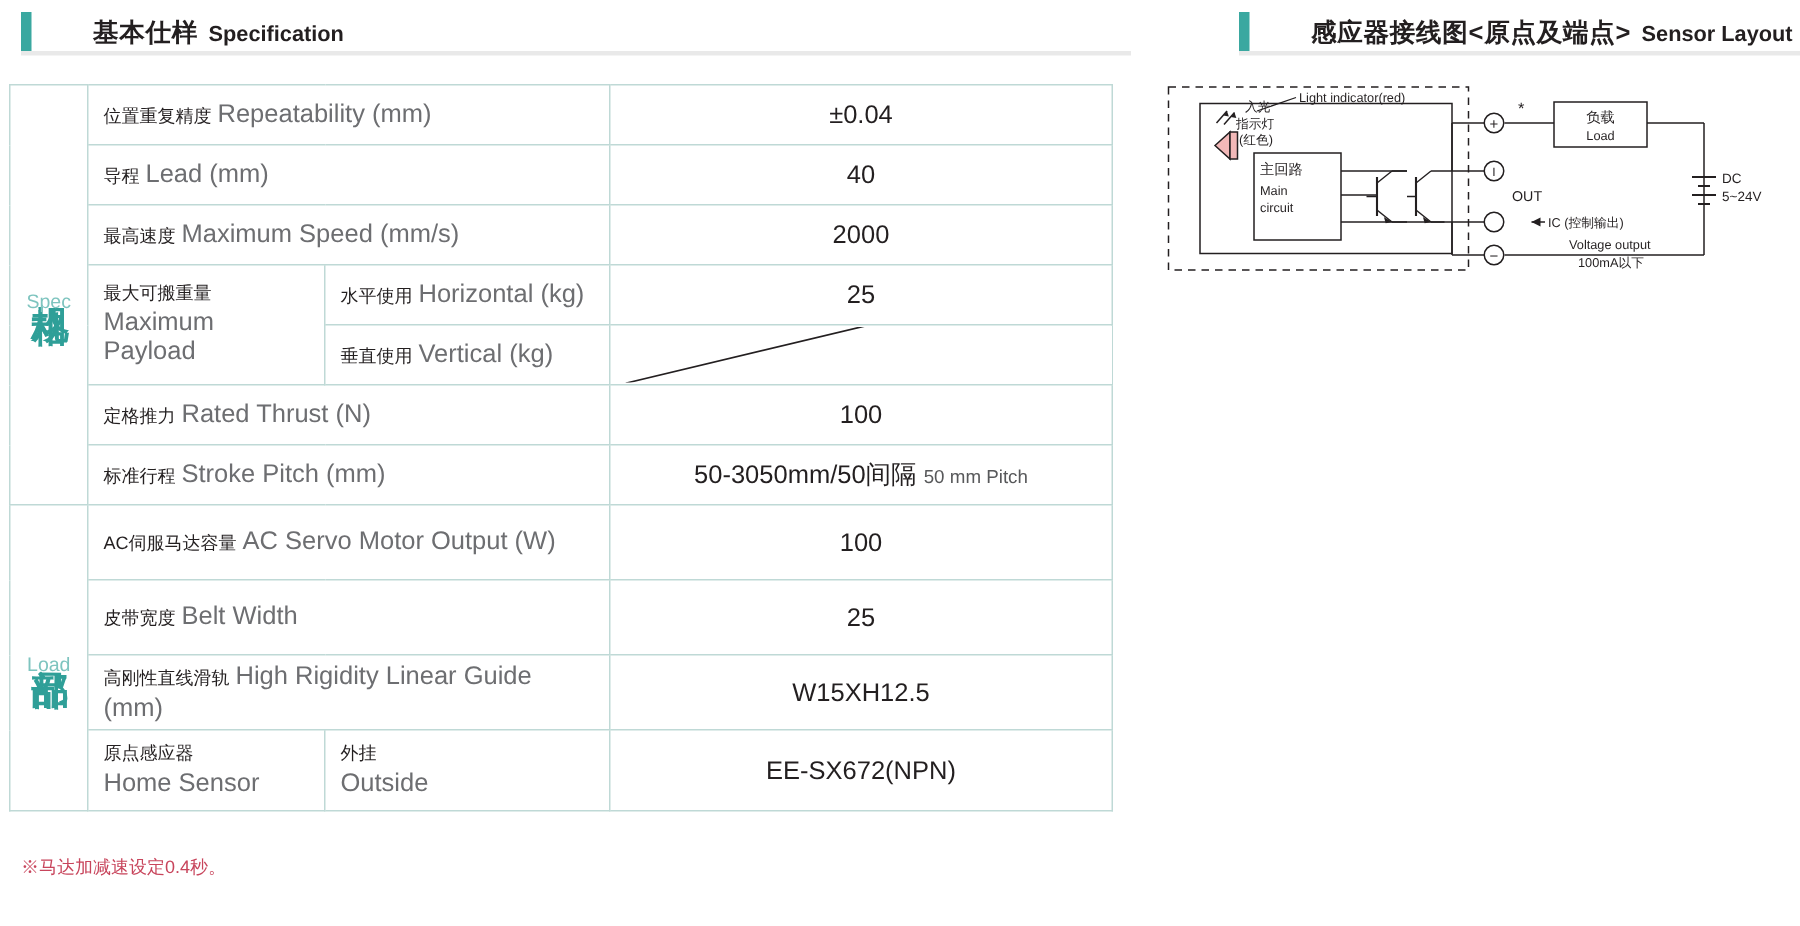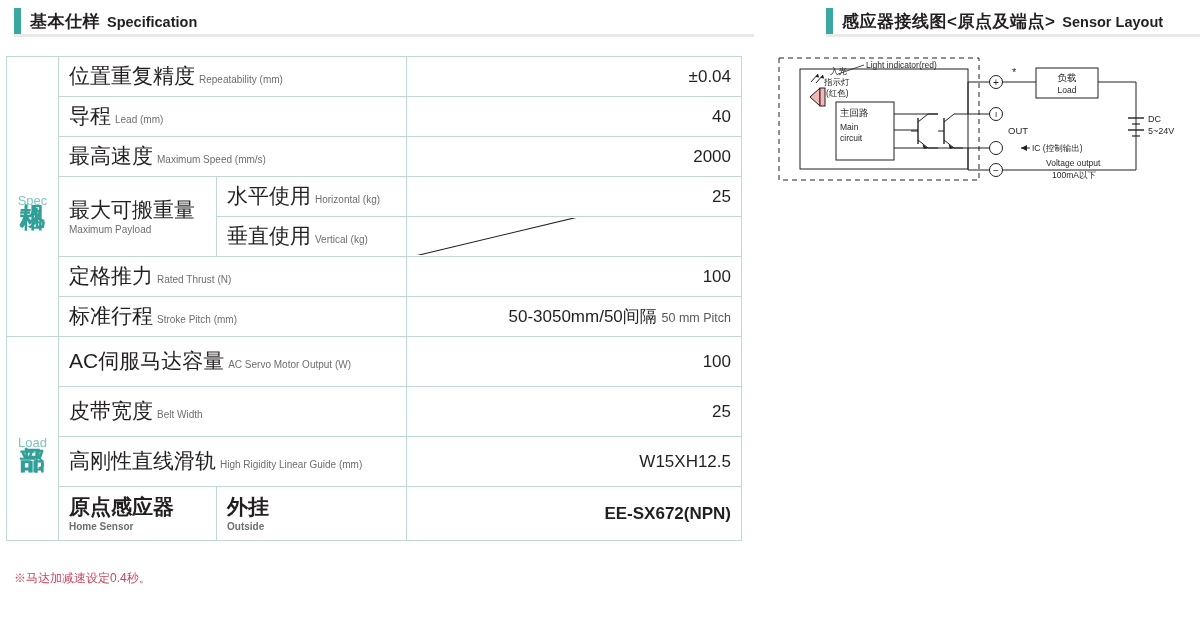--- a/index.html
+++ b/index.html
@@ -20,20 +20,21 @@
     width: 1200px;
     height: 617px;
   }
 
   
   .sec-header {
     position: absolute;
     height: 26px;
     display: flex;
     align-items: center;
+    gap: 32px;
   }
   .sec-header .bar {
     width: 7px;
     height: 26px;
     background: #3aa8a0;
     margin-right: 9px;
     flex: 0 0 auto;
   }
   .sec-header .titles {
     display: flex;
@@ -106,42 +107,42 @@
   }
   .group-en {
     font-size: 13px;
     color: #7ec4bf;
     margin-top: 6px;
   }
   .lbl {
     line-height: 1.15;
   }
   .lbl .cn {
-    font-size: 21px;
+    font-size: 12px;
     color: #231f20;
   }
   .lbl .en {
-    font-size: 10px;
+    font-size: 17px;
     color: #6d6e71;
     margin-left: 4px;
   }
   .lbl.stack .cn { display: block; }
   .lbl.stack .en { display: block; margin-left: 0; margin-top: 2px; }
   td.val {
-    text-align: right;
+    text-align: center;
     font-size: 17px;
     color: #231f20;
   }
   td.val .small {
     font-size: 12.5px;
     color: #58595b;
   }
   .row-h { height: 40px; }
   .row-tall { height: 50px; }
-  .row-xtall { height: 54px; font-weight: bold; }
+  .row-xtall { height: 54px; }
 
   
   td.diag {
     position: relative;
     padding: 0;
     overflow: hidden;
   }
   td.diag svg {
     display: block;
     width: 100%;

